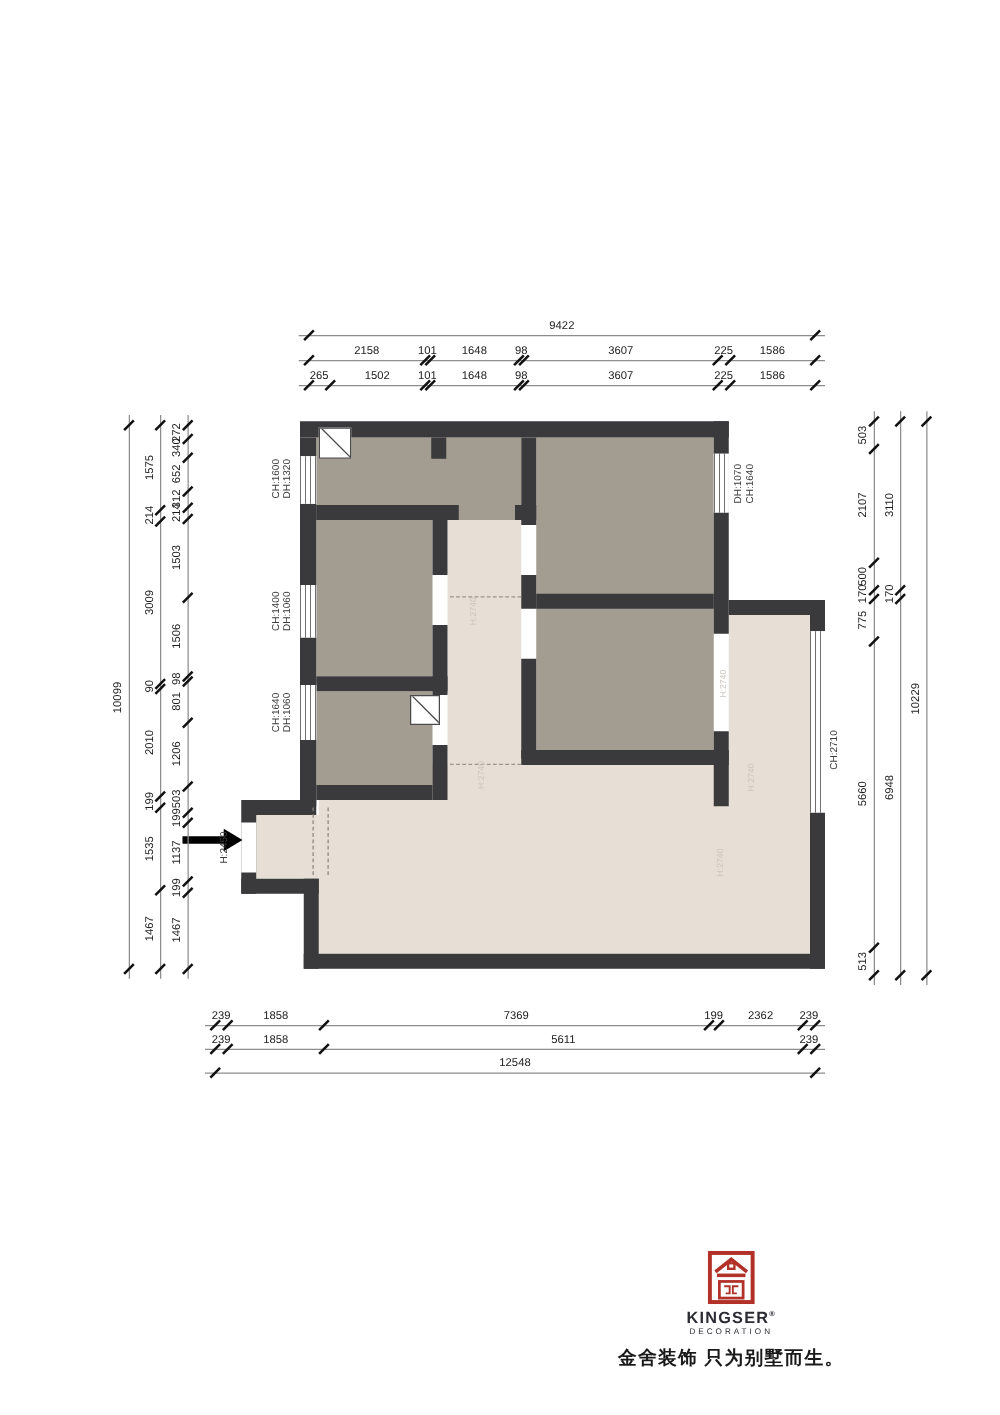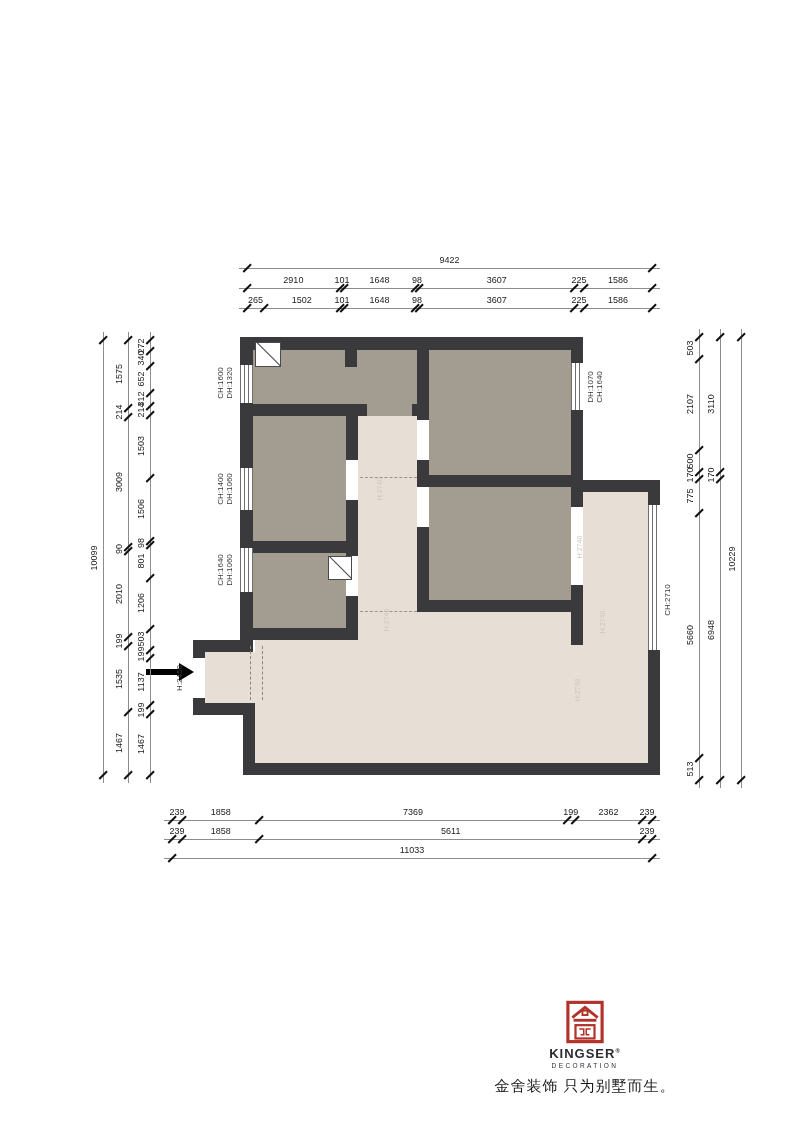--- a/index.html
+++ b/index.html
@@ -26,21 +26,21 @@
        transform:translate(-50%,-50%) rotate(-90deg);}
   .dash-v{position:absolute;border-left:1px dashed #8a867f;}
   .dash-h{position:absolute;border-top:1px dashed #9a948a;}
   .title{position:absolute;left:300px;top:920px;width:240px;text-align:center;
        font-size:37px;font-weight:600;color:#0e0e0e;letter-spacing:4px;}
   .brand{position:absolute;left:460px;top:1000px;width:250px;text-align:center;}
   .brand .mark{display:block;margin:0 auto;}
   .brand .bname{font-size:13px;font-weight:bold;color:#2b2b33;letter-spacing:1px;margin-top:2px;}
   .brand .bname sup{font-size:6px;}
   .brand .bsub{font-size:6.5px;color:#2b2b33;letter-spacing:2.4px;margin-top:1px;}
-  .brand .slogan{font-size:15px;font-weight:normal;color:#1a1a1a;margin-top:8px;letter-spacing:1px;}
+  .brand .slogan{font-size:15px;font-weight:bold;color:#1a1a1a;margin-top:8px;letter-spacing:1px;}
   .arrow-shaft{position:absolute;background:#000;}
   .arrow-head{position:absolute;width:0;height:0;border-top:9px solid transparent;
        border-bottom:9px solid transparent;border-left:15px solid #000;}
 </style>
 </head>
 <body>
 
 <div id="canvas">
 
   <div class="room-beige" style="left:255px;top:612px;width:393px;height:151px;"></div>
@@ -139,21 +139,21 @@
       <div>
         <div class="dim-line" style="left: 239px; top: 288px; width: 421px; height: 1px;"></div>
         <div class="dim-tick" style="left: 247px; top: 288px;"></div>
         <div class="dim-tick" style="left: 339.751px; top: 288px;"></div>
         <div class="dim-tick" style="left: 344.092px; top: 288px;"></div>
         <div class="dim-tick" style="left: 414.923px; top: 288px;"></div>
         <div class="dim-tick" style="left: 419.135px; top: 288px;"></div>
         <div class="dim-tick" style="left: 574.163px; top: 288px;"></div>
         <div class="dim-tick" style="left: 583.834px; top: 288px;"></div>
         <div class="dim-tick" style="left: 652px; top: 288px;"></div>
-        <div class="dim-text h" style="left: 293.375px; top: 285px;">2910</div>
+        <div class="dim-text h" style="left: 293.375px; top: 285px;">2158</div>
         <div class="dim-text h" style="left: 341.921px; top: 285px;">101</div>
         <div class="dim-text h" style="left: 379.507px; top: 285px;">1648</div>
         <div class="dim-text h" style="left: 417.029px; top: 285px;">98</div>
         <div class="dim-text h" style="left: 496.649px; top: 285px;">3607</div>
         <div class="dim-text h" style="left: 578.999px; top: 285px;">225</div>
         <div class="dim-text h" style="left: 617.917px; top: 285px;">1586</div>
       </div>
       <div>
         <div class="dim-line" style="left: 239px; top: 308px; width: 421px; height: 1px;"></div>
         <div class="dim-tick" style="left: 247px; top: 308px;"></div>
@@ -199,21 +199,21 @@
         <div class="dim-tick" style="left: 652px; top: 839px;"></div>
         <div class="dim-text h" style="left: 176.983px; top: 836px;">239</div>
         <div class="dim-text h" style="left: 220.7px; top: 836px;">1858</div>
         <div class="dim-text h" style="left: 450.735px; top: 836px;">5611</div>
         <div class="dim-text h" style="left: 647.017px; top: 836px;">239</div>
       </div>
       <div>
         <div class="dim-line" style="left: 164px; top: 858px; width: 496px; height: 1px;"></div>
         <div class="dim-tick" style="left: 172px; top: 858px;"></div>
         <div class="dim-tick" style="left: 652px; top: 858px;"></div>
-        <div class="dim-text h" style="left: 412px; top: 855px;">11033</div>
+        <div class="dim-text h" style="left: 412px; top: 855px;">12548</div>
       </div>
       <div>
         <div class="dim-line" style="left: 103px; top: 332px; width: 1px; height: 451px;"></div>
         <div class="dim-tick" style="left: 103px; top: 340px;"></div>
         <div class="dim-tick" style="left: 103px; top: 775px;"></div>
         <div class="dim-text v" style="left: 94px; top: 557.5px;">10099</div>
       </div>
       <div>
         <div class="dim-line" style="left: 128px; top: 332px; width: 1px; height: 451px;"></div>
         <div class="dim-tick" style="left: 128px; top: 340px;"></div>

